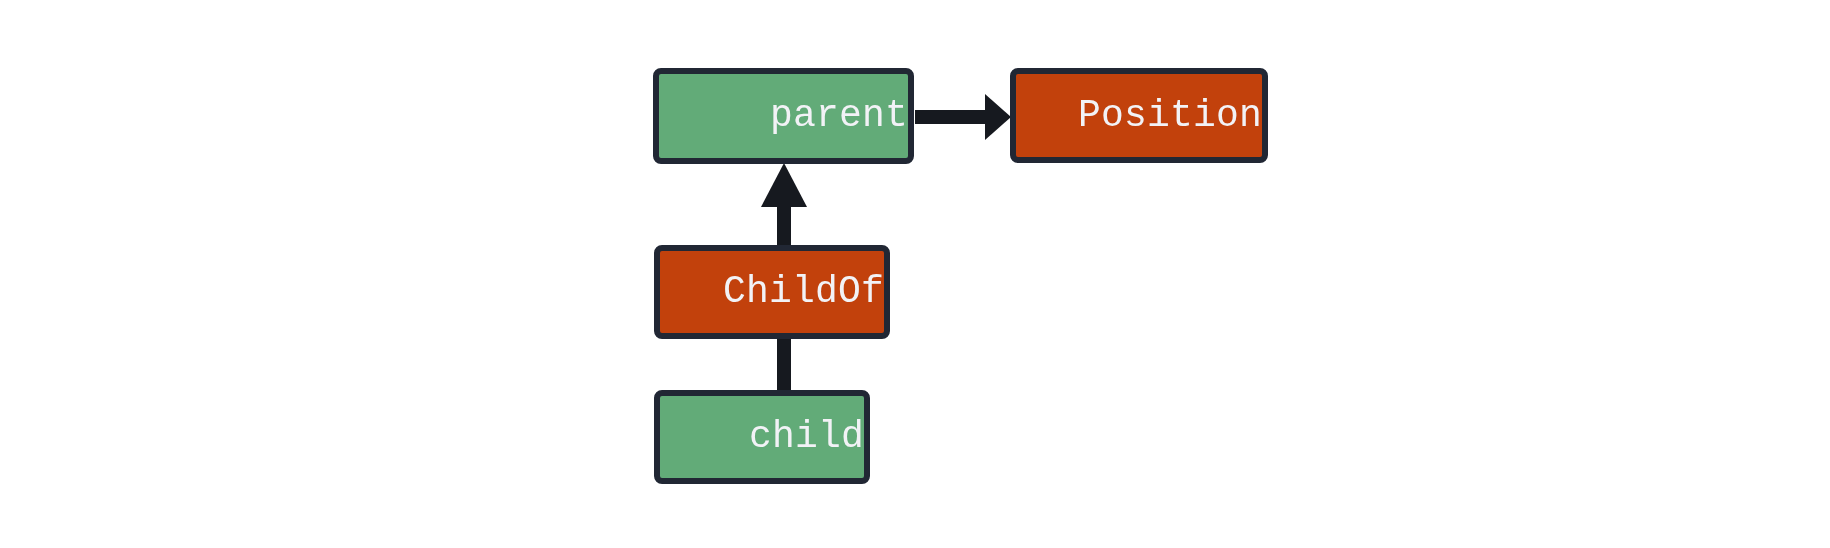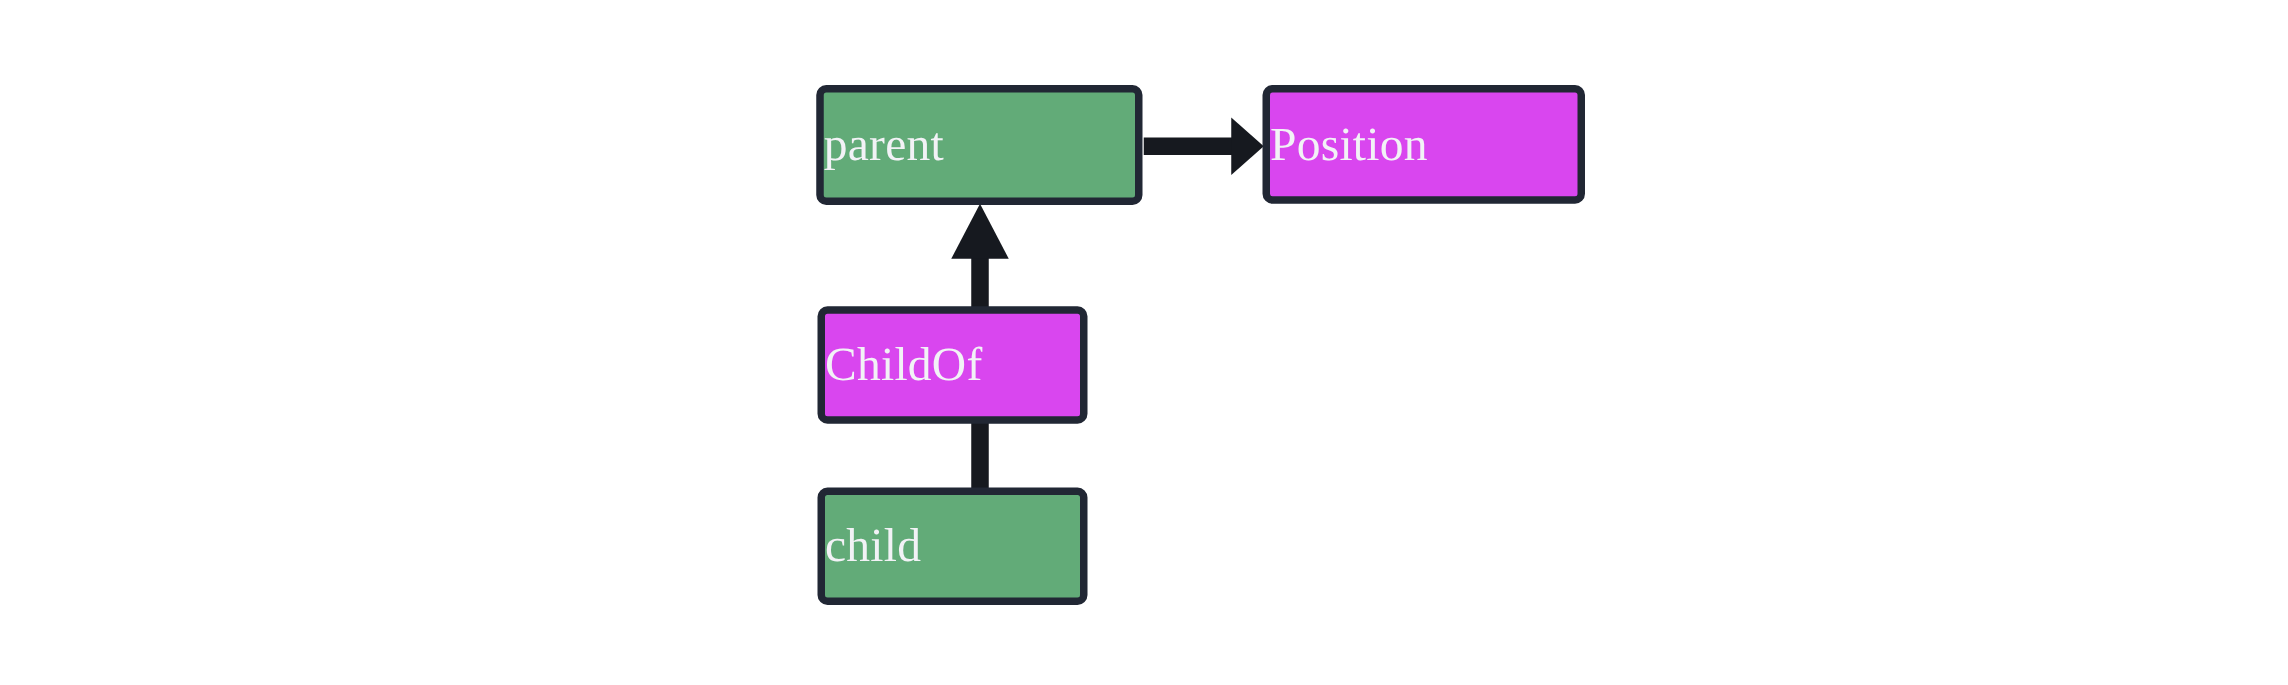--- a/index.html
+++ b/index.html
@@ -26,37 +26,37 @@
     height: 548px;
     pointer-events: none;
   }
   .node {
     position: absolute;
     box-sizing: border-box;
     border: 6px solid #212734;
     border-radius: 8px;
     display: flex;
     align-items: center;
-    justify-content: flex-start;
+    justify-content: flex-end;
     color: #f2f2f6;
     font-size: 38px;
-    font-family: Liberation Serif, serif;
+    font-family: Liberation Mono, monospace;
     font-weight: 400;
     letter-spacing: 0.2px;
     line-height: 1;
     white-space: nowrap;
     user-select: none;
   }
   .node-entity { background: #62ab78; }
-  .node-component { background: #d946ef; }
+  .node-component { background: #c2410c; }
 
   
   #node-parent   { left: 653px;  top: 68px;  width: 261px; height: 96px; }
   #node-position { left: 1010px; top: 68px;  width: 258px; height: 95px; }
-  #node-childof  { left: 654px;  top: 245px; width: 216px; height: 94px; }
+  #node-childof  { left: 654px;  top: 245px; width: 236px; height: 94px; }
   #node-child    { left: 654px;  top: 390px; width: 216px; height: 94px; }
 
   .node-label {
     display: block;
     pointer-events: none;
   }
 </style>
 </head>
 <body>
 

